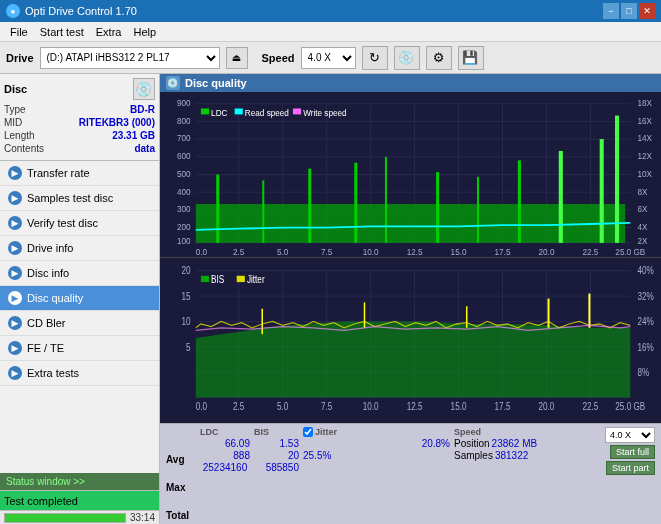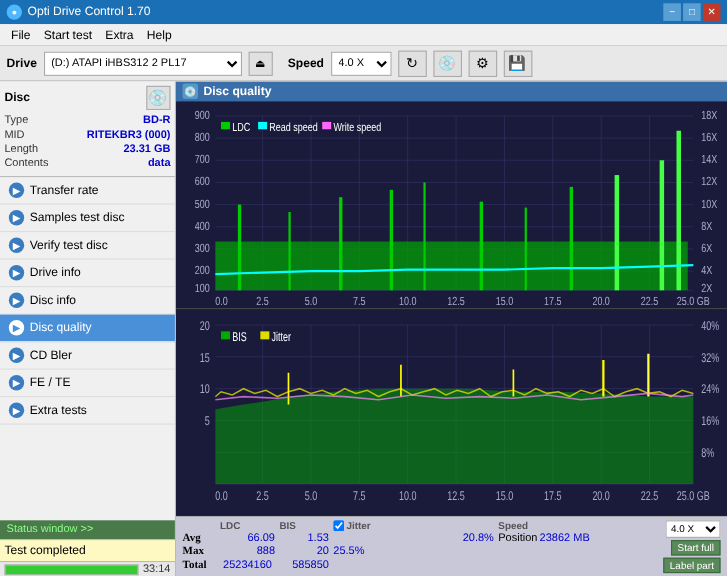--- a/index.html
+++ b/index.html
@@ -48,21 +48,21 @@
     .nav-item { display: flex; align-items: center; gap: 5px; padding: 5px 8px; cursor: pointer; font-size: 11px; border-bottom: 1px solid #ddd; }
     .nav-item.active { background: #4a90d9; color: white; }
     .nav-icon { width: 14px; height: 14px; border-radius: 50%; display: flex; align-items: center; justify-content: center; font-size: 9px; flex-shrink: 0; }
     .nav-icon.blue { background: #3a7cbf; color: white; }
     .nav-icon.active-icon { background: white; color: #4a90d9; }
     
     
     #status-window { background: #4a7a4a; color: #88ff88; padding: 3px 6px; font-size: 10px; cursor: pointer; display: flex; align-items: center; justify-content: space-between; margin-top: auto; text-align: center; }
     
     
-    #progress-area { background: #fef9c3; border-top: 1px solid #bbb; height: 20px; display: flex; align-items: center; padding: 0 4px; gap: 6px; }
+    #progress-area { background: #22c55e; border-top: 1px solid #bbb; height: 20px; display: flex; align-items: center; padding: 0 4px; gap: 6px; }
     #progress-bar-outer { flex: 1; height: 12px; background: #e0e0e0; border: 1px solid #aaa; }
     #progress-bar-inner { height: 100%; background: #33cc33; width: 100%; }
     
     
     #right-content { flex: 1; display: flex; flex-direction: column; overflow: hidden; }
     
     
     #dq-header { background: #3a6ea8; color: white; padding: 2px 6px; display: flex; align-items: center; gap: 5px; font-size: 11px; font-weight: bold; }
     #dq-icon { width: 14px; height: 14px; background: #5599cc; border-radius: 2px; display: flex; align-items: center; justify-content: center; font-size: 9px; color: white; }
     
@@ -347,21 +347,21 @@
 
           <rect x="40" y="14" width="8" height="5" fill="#00aa00"></rect>
           <text x="50" y="20" fill="white" font-size="8">BIS</text>
           <rect x="75" y="14" width="8" height="5" fill="#dddd00"></rect>
           <text x="85" y="20" fill="white" font-size="8">Jitter</text>
         </svg>
       </div>
 
       <div id="stats-bar" style="background:#c8c8d8;color:#000;padding:3px 6px;display:flex;align-items:stretch;gap:4px;flex-shrink:0;font-size:10px;border-top:1px solid #aaa;">
 
-        <div style="display:flex;flex-direction:column;gap:1px;min-width:30px;font-family:Liberation Serif, serif;">
+        <div style="display:flex;flex-direction:column;gap:17px;min-width:30px;">
           <div style="font-weight:bold;color:#666;font-size:9px;">&nbsp;</div>
           <div style="font-weight:bold;">Avg</div>
           <div style="font-weight:bold;">Max</div>
           <div style="font-weight:bold;">Total</div>
         </div>
         <div style="display:flex;flex-direction:column;gap:1px;min-width:50px;">
           <div style="font-weight:bold;color:#555;font-size:9px;">LDC</div>
           <div style="color:#0000cc;text-align:right;">66.09</div>
           <div style="color:#0000cc;text-align:right;">888</div>
           <div style="color:#0000cc;text-align:center;">25234160</div>
@@ -380,24 +380,28 @@
           <div style="color:#0000cc;text-align:right;">20.8%</div>
           <div style="color:#0000cc;">25.5%</div>
           <div style="color:#888;font-size:9px;">&nbsp;</div>
         </div>
         <div style="display:flex;flex-direction:column;gap:1px;flex:1;">
           <div style="font-size:9px;color:#555;font-weight:bold;">Speed</div>
           <div style="display:flex;align-items:center;gap:2px;">
             <span>Position</span>
             <span style="color:#0000cc;">23862 MB</span>
           </div>
+          <div style="display:flex;align-items:center;gap:2px;">
+            <span>Samples</span>
+            <span style="color:#0000cc;">381322</span>
+          </div>
         </div>
         <div style="display:flex;flex-direction:column;gap:2px;align-items:flex-end;">
           <select class="speed-select-small" style="background:#fff;color:#000;border:1px solid #aaa;height:16px;font-size:9px;width:50px;">
             <option>4.0 X</option>
           </select>
           <button class="start-btn" style="background:#5a8a5a;color:white;border:1px solid #3a6a3a;padding:1px 5px;font-size:9px;cursor:pointer;">Start full</button>
-          <button class="start-btn" style="background:#5a8a5a;color:white;border:1px solid #3a6a3a;padding:1px 5px;font-size:9px;cursor:pointer;">Label part</button>
+          <button class="start-btn" style="background:#5a8a5a;color:white;border:1px solid #3a6a3a;padding:1px 5px;font-size:9px;cursor:pointer;">Start part</button>
         </div>
       </div>
     </div>
   </div>
 </div>
 
 </body></html>

